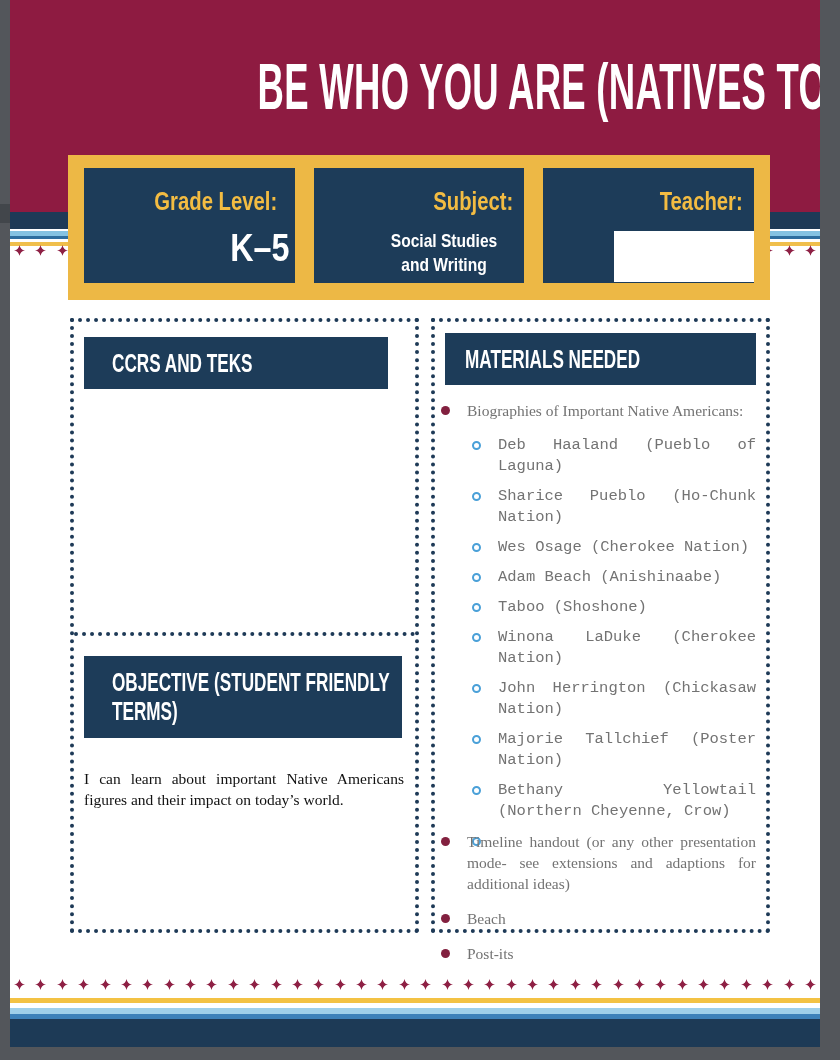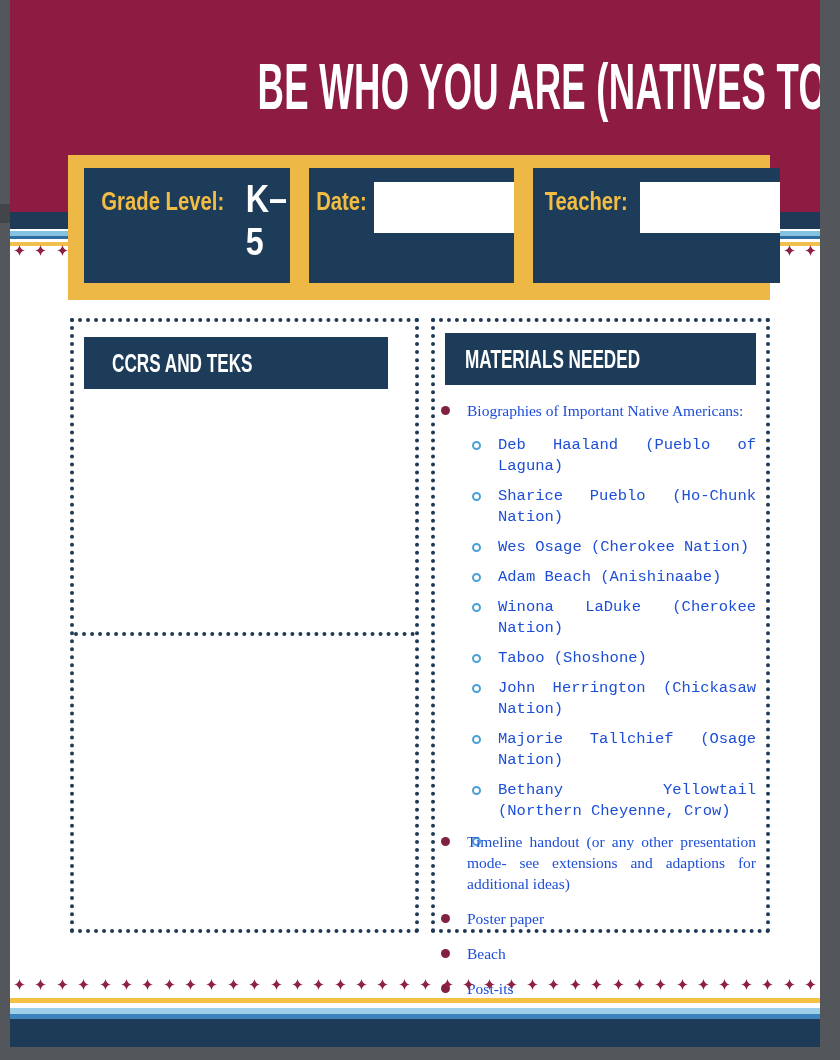--- a/index.html
+++ b/index.html
@@ -60,21 +60,21 @@
   .plus-row svg { display:block; }
 
   
   .info-bar {
     position:absolute; left:58px; top:155px; width:702px; height:145px;
     background:#edb845; z-index:3;
     display:flex; gap:19px; padding:13px 16px 17px 16px;
   }
   .info-box {
     flex:1; background:#1d3c59;
-    display:flex; flex-direction:row; align-items:flex-start;
+    display:flex; flex-direction:column; align-items:flex-end;
   }
   .info-label {
     margin-top:18px; color:#f3bc42; font-size:26px; font-weight:bold;
     white-space:nowrap; display:inline-block;
     transform:scaleX(0.78); transform-origin:center top;
   }
   .val-big {
     margin-top:10px; color:#ffffff; font-size:38px; font-weight:bold;
     display:inline-block; transform:scaleX(0.85); transform-origin:center top;
   }
@@ -113,21 +113,21 @@
     margin:30px 11px 0 10px;
     font-family:"Liberation Serif", serif;
     font-size:15.5px; line-height:21px; color:#111111;
     text-align:justify;
   }
 
   
   .materials-list {
     margin:15px 10px 0 4px;
     font-family:"Liberation Serif", serif;
-    font-size:15.5px; line-height:21px; color:#1d4ed8;
+    font-size:15.5px; line-height:21px; color:#737373;
   }
   .li1 { position:relative; padding-left:28px; text-align:justify; margin-bottom:14px; }
   .li2 { position:relative; padding-left:59px; text-align:justify; margin-bottom:9px;font-family:Liberation Mono, monospace; }
   .bullet-dot {
     position:absolute; left:2px; top:6px; width:9px; height:9px;
     border-radius:50%; background:#82203f;
   }
   .bullet-ring {
     position:absolute; left:33px; top:6px; width:9px; height:9px;
     border-radius:50%; border:2.5px solid #4aa0d8; background:#ffffff;
@@ -385,55 +385,60 @@
         <path fill="#8e2044" d="M6 0C6.5 3.4 8.6 5.5 12 6 8.6 6.5 6.5 8.6 6 12 5.5 8.6 3.4 6.5 0 6 3.4 5.5 5.5 3.4 6 0Z"></path>
       </svg>
     </div>
 
   <div class="info-bar">
     <div class="info-box">
       <span class="info-label">Grade Level:</span>
       <span class="val-big">K–5</span>
     </div>
     <div class="info-box">
-      <span class="info-label">Date:</span>
-      <div class="input-rect"></div>
+      <span class="info-label">Subject:</span>
+      <span class="val-small">Social Studies and Writing</span>
     </div>
     <div class="info-box">
       <span class="info-label">Teacher:</span>
       <div class="input-rect"></div>
     </div>
   </div>
 
   <div class="left-box">
     <div class="cell-ccrs">
       <div class="section-bar bar-ccrs">
         <span class="bar-text">CCRS AND TEKS</span>
       </div>
+    </div>
+    <div class="cell-objective">
+      <div class="section-bar bar-objective">
+        <span class="bar-text">OBJECTIVE (STUDENT FRIENDLY TERMS)</span>
+      </div>
+      <div class="objective-text">I can learn about important Native Americans figures and their impact on today’s world.</div>
     </div>
   </div>
 
   <div class="right-box">
     <div class="section-bar bar-materials">
       <span class="bar-text">MATERIALS NEEDED</span>
     </div>
     <div class="materials-list" id="materials-list">
         <div class="li1"><span class="bullet-dot"></span><span>Biographies of Important Native Americans:</span></div>
         <div class="li2"><span class="bullet-ring"></span><span>Deb Haaland (Pueblo of Laguna)</span></div>
         <div class="li2"><span class="bullet-ring"></span><span>Sharice Pueblo (Ho-Chunk Nation)</span></div>
         <div class="li2"><span class="bullet-ring"></span><span>Wes Osage (Cherokee Nation)</span></div>
         <div class="li2"><span class="bullet-ring"></span><span>Adam Beach (Anishinaabe)</span></div>
+        <div class="li2"><span class="bullet-ring"></span><span>Taboo (Shoshone)</span></div>
         <div class="li2"><span class="bullet-ring"></span><span>Winona LaDuke (Cherokee Nation)</span></div>
-        <div class="li2"><span class="bullet-ring"></span><span>Taboo (Shoshone)</span></div>
         <div class="li2"><span class="bullet-ring"></span><span>John Herrington (Chickasaw Nation)</span></div>
-        <div class="li2"><span class="bullet-ring"></span><span>Majorie Tallchief (Osage Nation)</span></div>
+        <div class="li2"><span class="bullet-ring"></span><span>Majorie Tallchief (Poster Nation)</span></div>
         <div class="li2"><span class="bullet-ring"></span><span>Bethany Yellowtail (Northern Cheyenne, Crow)</span></div>
         <div class="li2"><span class="bullet-ring"></span></div>
         <div class="li1"><span class="bullet-dot"></span><span>Timeline handout (or any other presentation mode- see extensions and adaptions for additional ideas)</span></div>
-        <div class="li1"><span class="bullet-dot"></span><span>Poster paper</span></div>
         <div class="li1"><span class="bullet-dot"></span><span>Beach</span></div>
         <div class="li1"><span class="bullet-dot"></span><span>Post-its</span></div>
       </div>
   </div>
 
   <div class="band-bottom">
     <div class="s1"></div>
     <div class="s2"></div>
     <div class="s3"></div>
     <div class="s4"></div>

